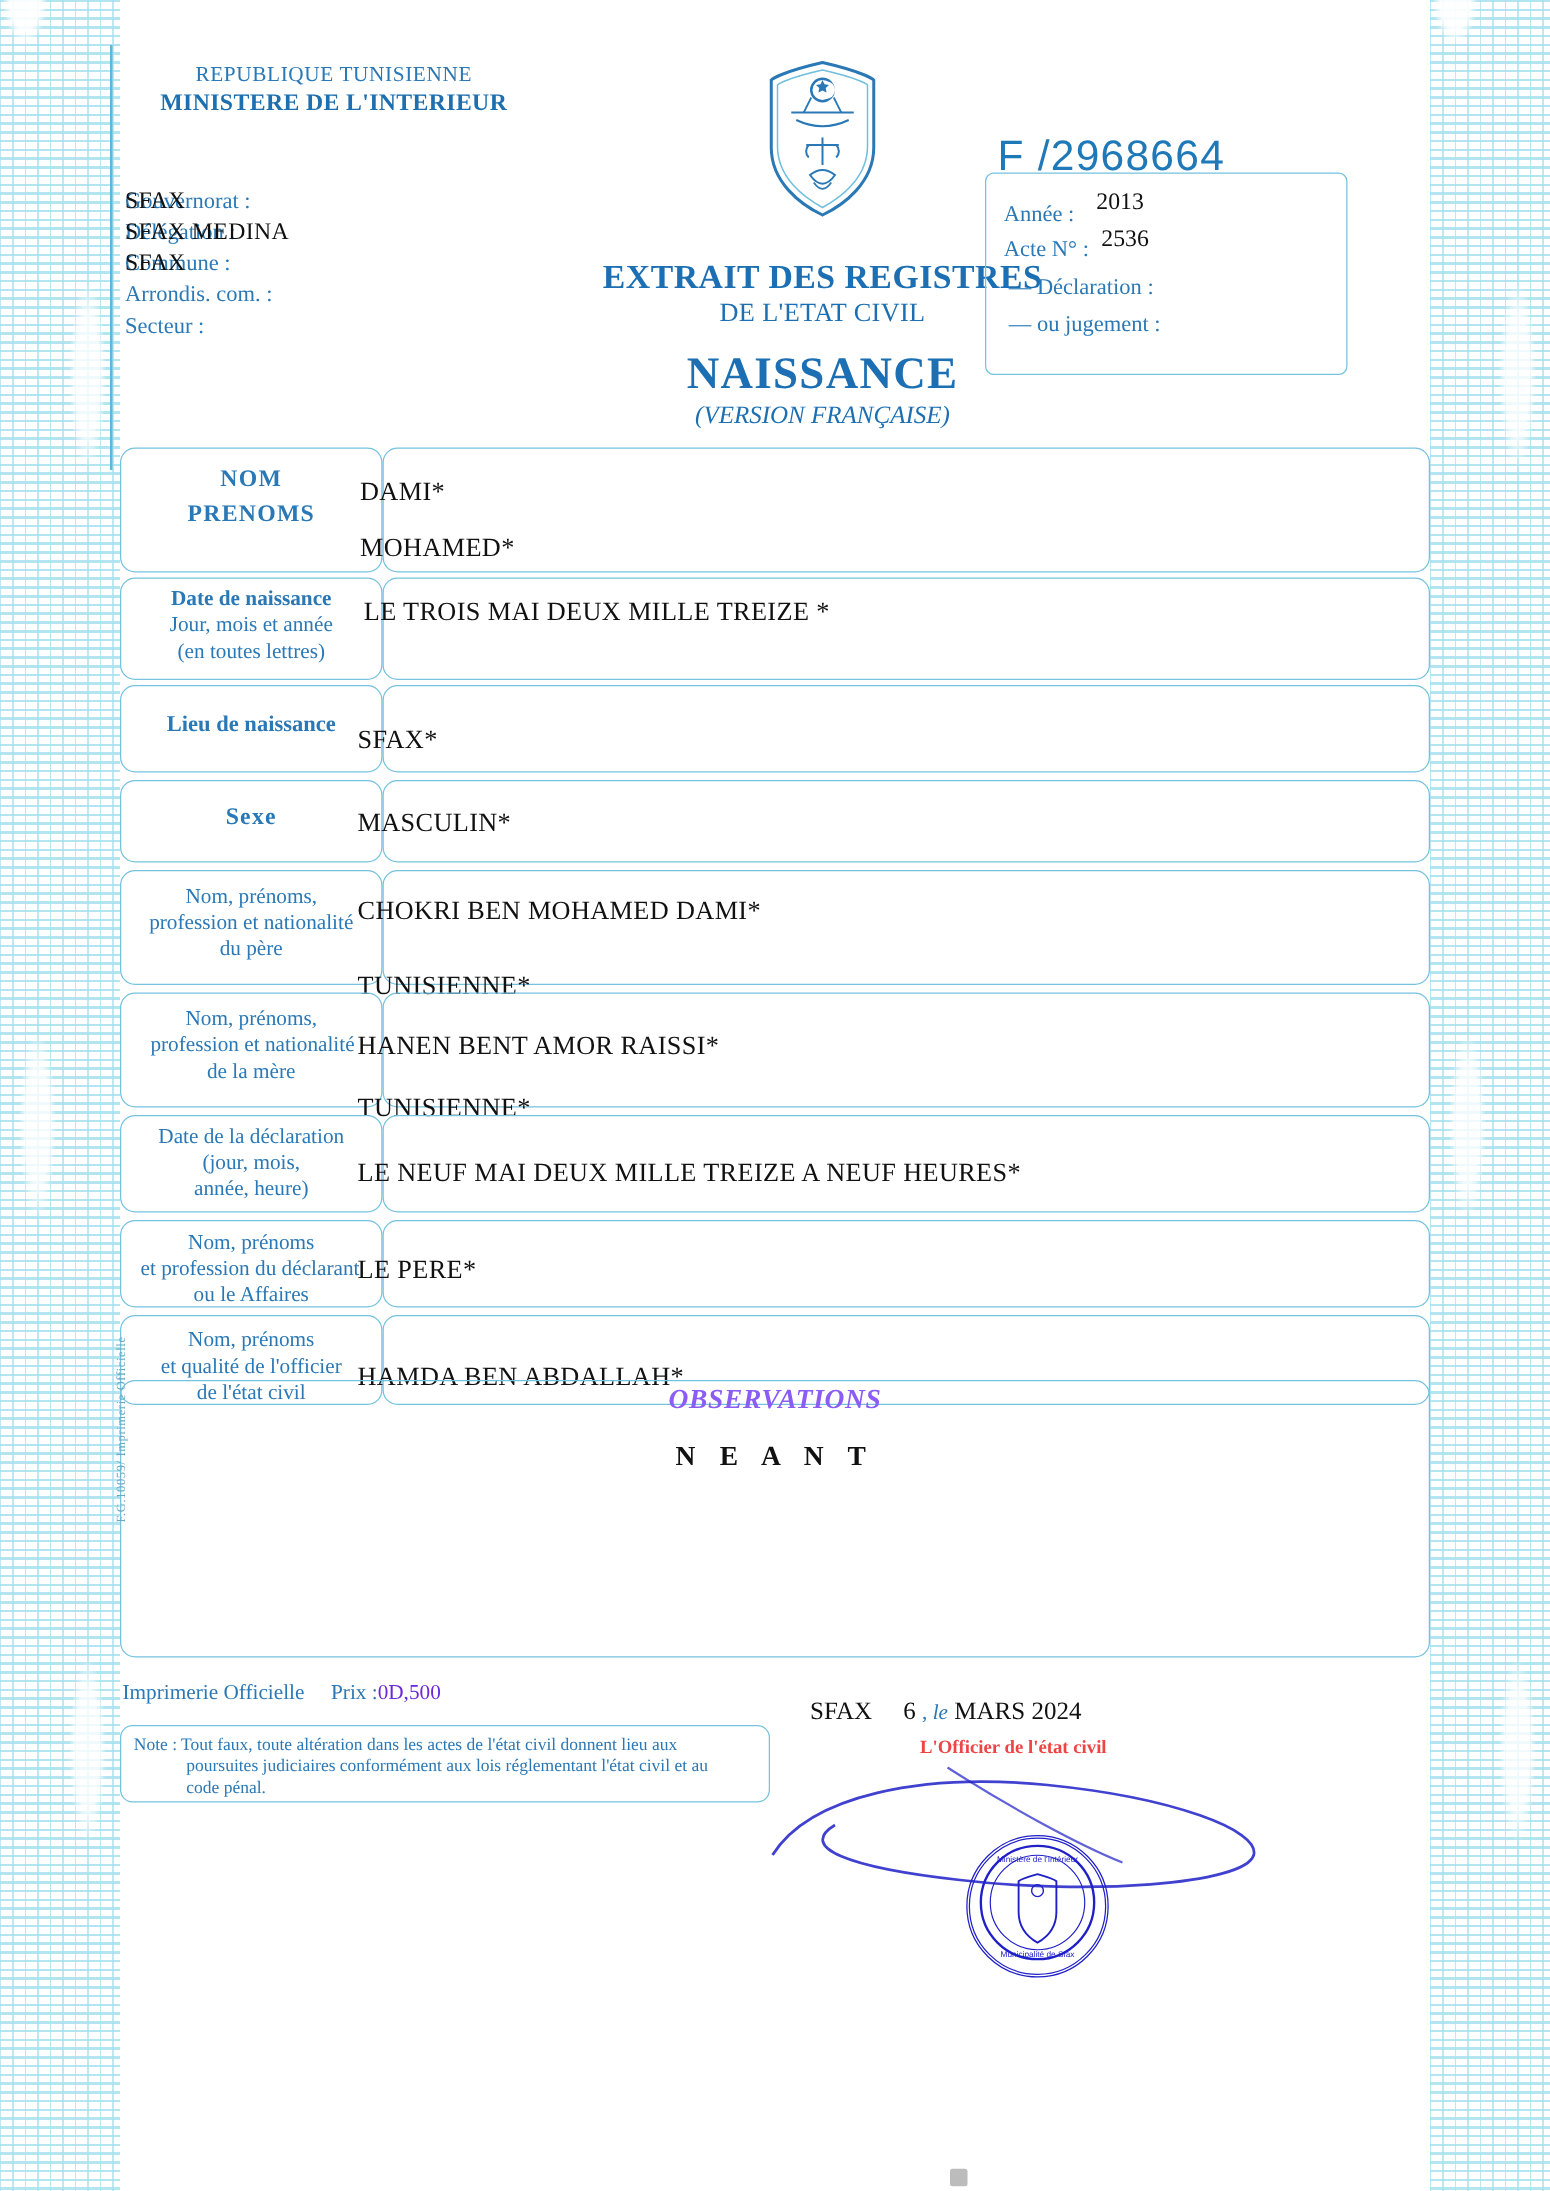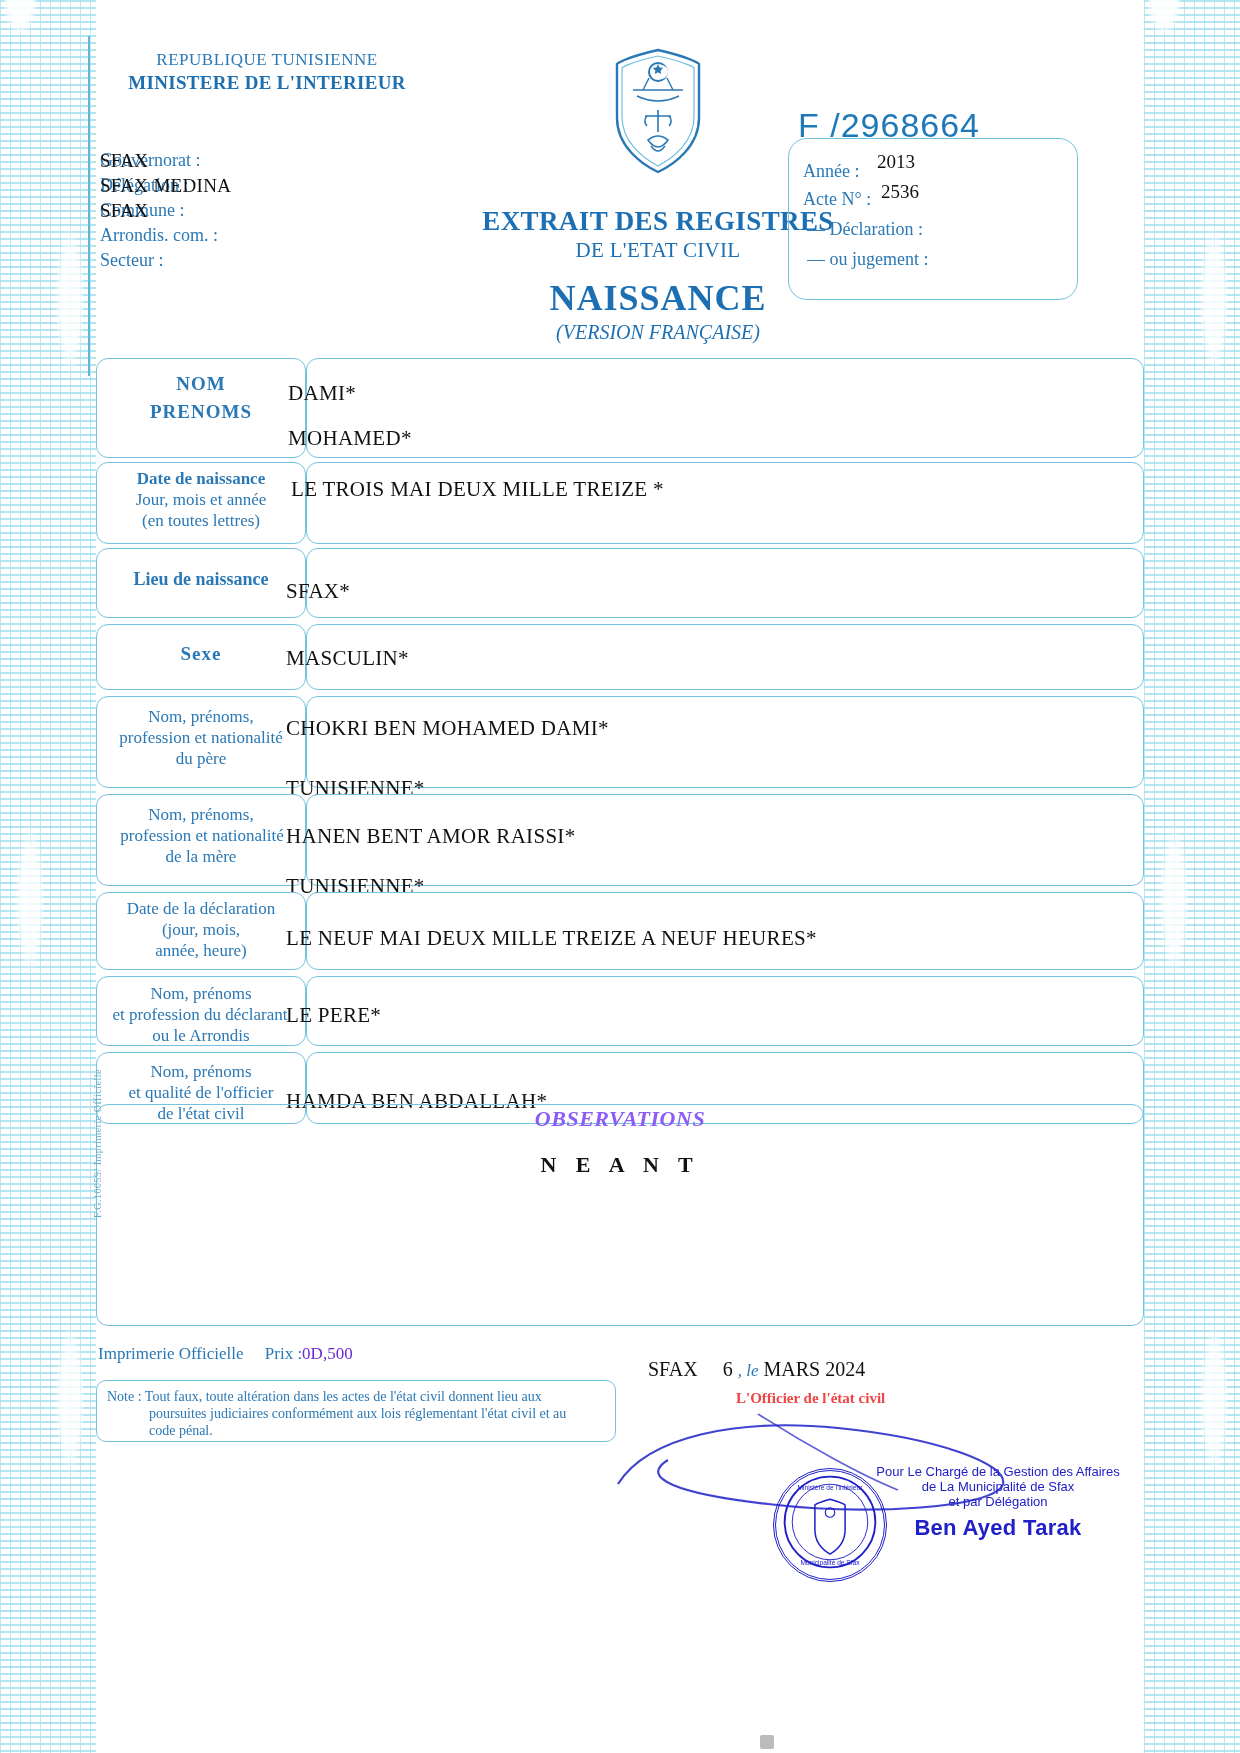--- a/index.html
+++ b/index.html
@@ -140,21 +140,21 @@
     margin-top: 2px;
   }
 
   .refbox {
     position: absolute;
     left: 700px;
     top: 110px;
     width: 288px;
     height: 160px;
     border: 1.5px solid #74c2de;
-    border-radius: 19px;
+    border-radius: 7px;
   }
   .refno {
     position: absolute;
     left: 710px;
     top: 78px;
     font-size: 34px;
     color: #1f78b8;
     letter-spacing: 1px;
     font-family: "Liberation Sans", sans-serif;
   }
@@ -439,21 +439,21 @@
     <div class="row-box" style="left:218px; top:864px; width:838px; height:78px;"></div>
     <div class="lbl" style="left:4px; top:870px; width:218px;">Date de la déclaration</div>
     <div class="lbl" style="left:8px; top:891px; width:210px;">(jour, mois,</div>
     <div class="lbl" style="left:8px; top:912px; width:210px;">année, heure)</div>
     <div class="val" style="left:198px; top:898px;">LE NEUF MAI  DEUX MILLE TREIZE  A NEUF HEURES*</div>
 
     <div class="row-box" style="left:8px; top:948px; width:210px; height:70px;"></div>
     <div class="row-box" style="left:218px; top:948px; width:838px; height:70px;"></div>
     <div class="lbl" style="left:8px; top:955px; width:210px;">Nom, prénoms</div>
     <div class="lbl" style="left:-2px; top:976px; width:228px;">et profession du déclarant</div>
-    <div class="lbl" style="left:8px; top:997px; width:210px;">ou le Arrondis</div>
+    <div class="lbl" style="left:8px; top:997px; width:210px;">ou le Affaires</div>
     <div class="val" style="left:198px; top:975px;">LE PERE*</div>
 
     <div class="row-box" style="left:8px; top:1024px; width:210px; height:72px;"></div>
     <div class="row-box" style="left:218px; top:1024px; width:838px; height:72px;"></div>
     <div class="lbl" style="left:8px; top:1033px; width:210px;">Nom, prénoms</div>
     <div class="lbl" style="left:4px; top:1054px; width:218px;">et qualité de l'officier</div>
     <div class="lbl" style="left:8px; top:1075px; width:210px;">de l'état civil</div>
     <div class="val" style="left:198px; top:1061px;">HAMDA BEN ABDALLAH*</div>
 
     <div class="row-box" style="left:8px; top:1076px; width:1048px; height:222px;"></div>
@@ -490,24 +490,18 @@
       <svg viewBox="0 0 108 108" width="102" height="102">
         <circle cx="54" cy="54" r="48" fill="none" stroke="#2020c8" stroke-width="2"></circle>
         <circle cx="54" cy="54" r="40" fill="none" stroke="#2020c8" stroke-width="1"></circle>
         <path d="M54 30 C40 34 38 36 38 36 L38 62 C38 76 47 84 54 88 C61 84 70 76 70 62 L70 36 C70 36 68 34 54 30 Z" fill="none" stroke="#2020c8" stroke-width="1.6"></path>
         <circle cx="54" cy="44" r="5" fill="none" stroke="#2020c8" stroke-width="1.2"></circle>
         <text x="54" y="20" font-size="7" fill="#2020c8" text-anchor="middle" font-family="'Liberation Sans',sans-serif">Ministère de l'Intérieur</text>
         <text x="54" y="100" font-size="7" fill="#2020c8" text-anchor="middle" font-family="'Liberation Sans',sans-serif">Municipalité de Sfax</text>
       </svg>
     </div>
 
-    <div class="stamp">
-      <div class="s1">Pour Le Chargé de la Gestion des Affaires</div>
-      <div class="s2">de La Municipalité de Sfax</div>
-      <div class="s3">et par Délégation</div>
-      <div class="s4">Ben Ayed Tarak</div>
-    </div>
 
     <div class="vertical-code">F.G.10059/ Imprimerie Officielle</div>
   </div>
 
   <div class="bottom-mark"></div>
 </div>
 
 </body></html>

